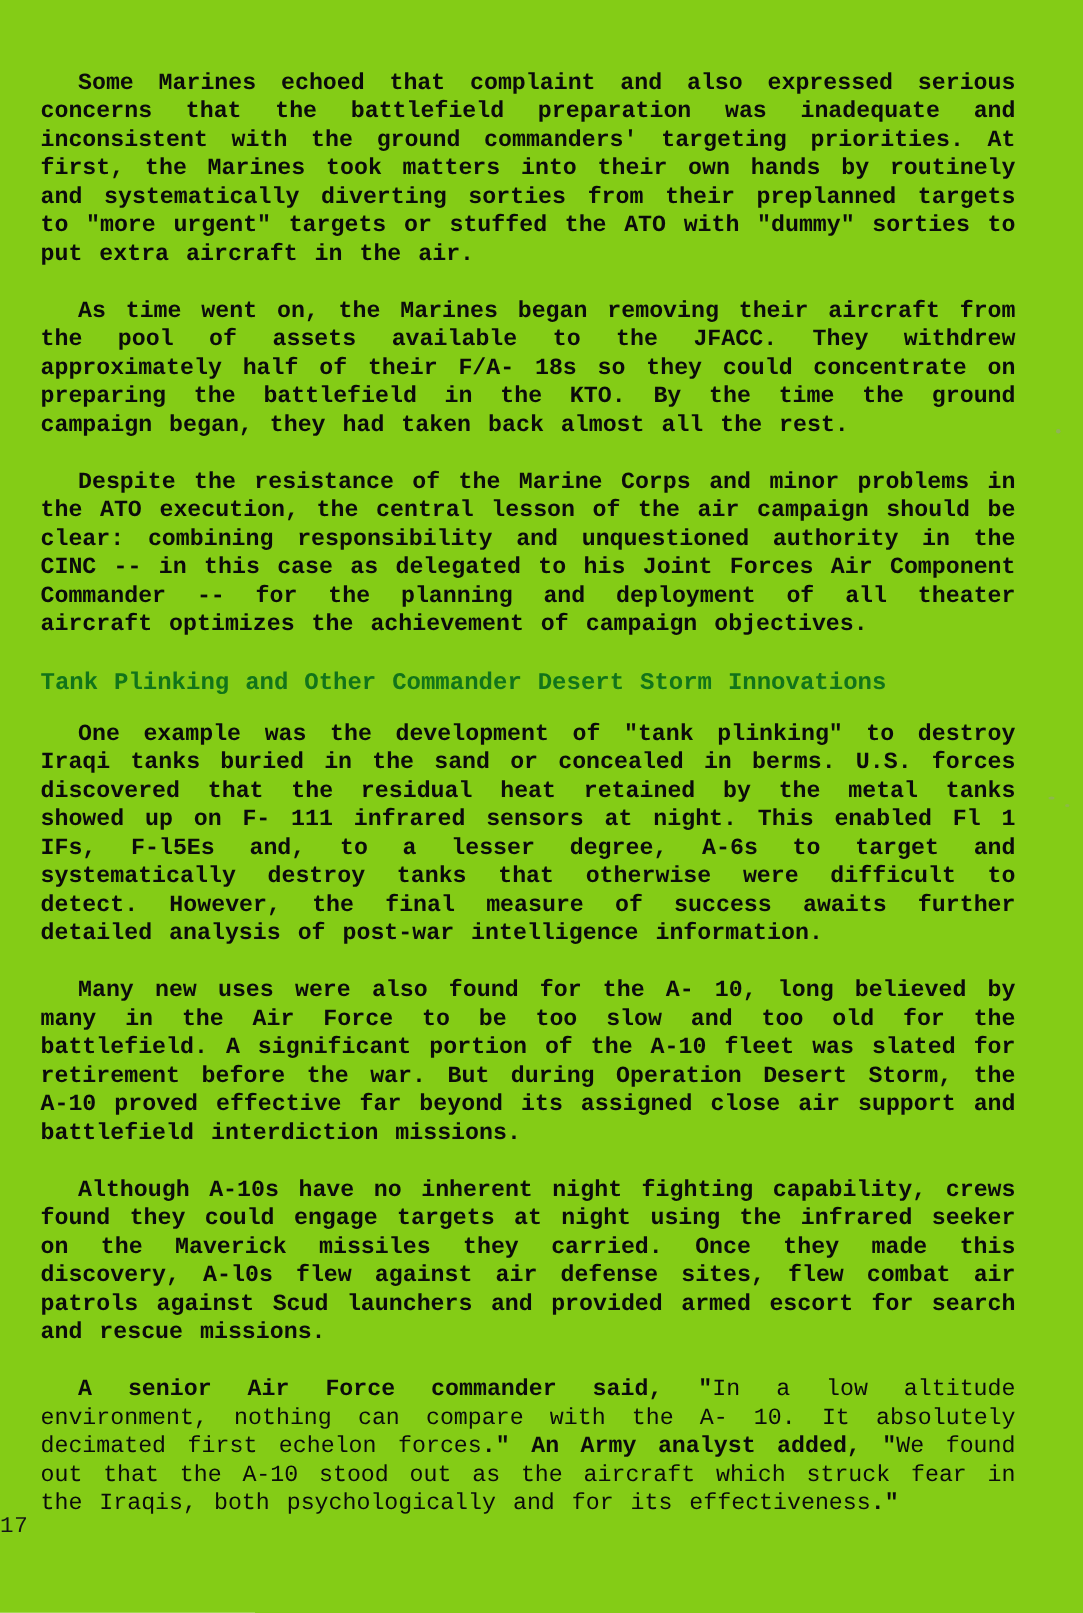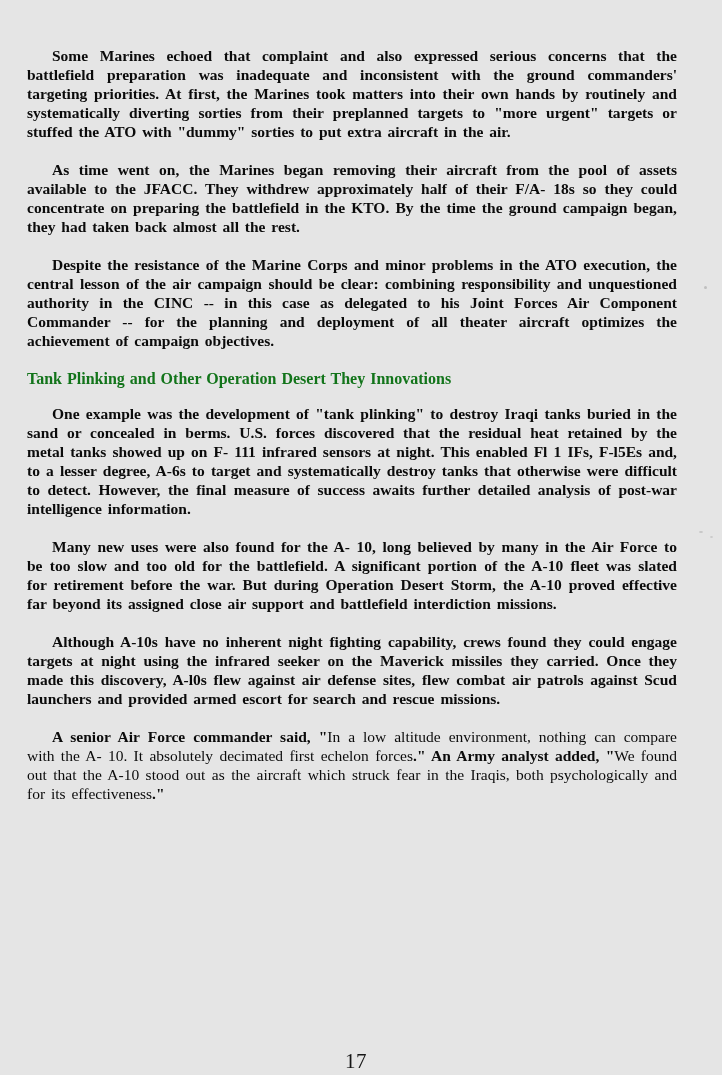--- a/index.html
+++ b/index.html
@@ -40,45 +40,44 @@
     color:var(--heading-color,#12741a);
     font-weight:bold;
     font-size:16px;
     line-height:20px;
     text-align:left;
     word-spacing:1px;
     margin:5px 0 15px 0;
   }
   .page-number{
     position:absolute;
-    left:0;top:1049px;width:712px;
-    text-align:center;
-    font-size:21px;
+    left:0;top:1009px;width:712px;
+    font-size:15px;
     font-weight:normal;
     color:#161616;
     letter-spacing:0.5px;
   }
   .speck{
     position:absolute;
     background:#9a9a9a;
     border-radius:50%;
   }
   .speck.s1{left:704px;top:286px;width:3px;height:3px;opacity:.5;}
   .speck.s2{left:699px;top:531px;width:4px;height:2px;opacity:.4;}
   .speck.s3{left:710px;top:536px;width:3px;height:2px;opacity:.35;}
 </style>
 </head>
 <body>
 
-<div class="page" style="background: #e5e5e5;">
+<div class="page" style="background: #84cc16; font-family: Liberation Mono, monospace;">
   <div class="content" id="doc-blocks">
       <div class="paragraph"><span class="bld">Some Marines echoed that complaint and also expressed serious concerns that the battlefield preparation was inadequate and inconsistent with the ground commanders' targeting priorities. At first, the Marines took matters into their own hands by routinely and systematically diverting sorties from their preplanned targets to "more urgent" targets or stuffed the ATO with "dummy" sorties to put extra aircraft in the air.</span></div>
       <div class="paragraph"><span class="bld">As time went on, the Marines began removing their aircraft from the pool of assets available to the JFACC. They withdrew approximately half of their F/A- 18s so they could concentrate on preparing the battlefield in the KTO. By the time the ground campaign began, they had taken back almost all the rest.</span></div>
       <div class="paragraph"><span class="bld">Despite the resistance of the Marine Corps and minor problems in the ATO execution, the central lesson of the air campaign should be clear: combining responsibility and unquestioned authority in the CINC -- in this case as delegated to his Joint Forces Air Component Commander -- for the planning and deployment of all theater aircraft optimizes the achievement of campaign objectives.</span></div>
-      <div class="heading">Tank Plinking and Other Operation Desert They Innovations</div>
+      <div class="heading">Tank Plinking and Other Commander Desert Storm Innovations</div>
       <div class="paragraph"><span class="bld">One example was the development of "tank plinking" to destroy Iraqi tanks buried in the sand or concealed in berms. U.S. forces discovered that the residual heat retained by the metal tanks showed up on F- 111 infrared sensors at night. This enabled Fl 1 IFs, F-l5Es and, to a lesser degree, A-6s to target and systematically destroy tanks that otherwise were difficult to detect. However, the final measure of success awaits further detailed analysis of post-war intelligence information.</span></div>
       <div class="paragraph"><span class="bld">Many new uses were also found for the A- 10, long believed by many in the Air Force to be too slow and too old for the battlefield. A significant portion of the A-10 fleet was slated for retirement before the war. But during Operation Desert Storm, the A-10 proved effective far beyond its assigned close air support and battlefield interdiction missions.</span></div>
       <div class="paragraph"><span class="bld">Although A-10s have no inherent night fighting capability, crews found they could engage targets at night using the infrared seeker on the Maverick missiles they carried. Once they made this discovery, A-l0s flew against air defense sites, flew combat air patrols against Scud launchers and provided armed escort for search and rescue missions.</span></div>
       <div class="paragraph extra-gap"><span class="bld">A senior Air Force commander said, "</span><span class="reg">In a low altitude environment, nothing can compare with the A- 10. It absolutely decimated first echelon forces</span><span class="bld">." An Army analyst added, "</span><span class="reg">We found out that the A-10 stood out as the aircraft which struck fear in the Iraqis, both psychologically and for its effectiveness</span><span class="bld">."</span></div>
     </div>
   <div class="page-number">17</div>
   <div class="speck s1"></div>
   <div class="speck s2"></div>
   <div class="speck s3"></div>
 </div>

